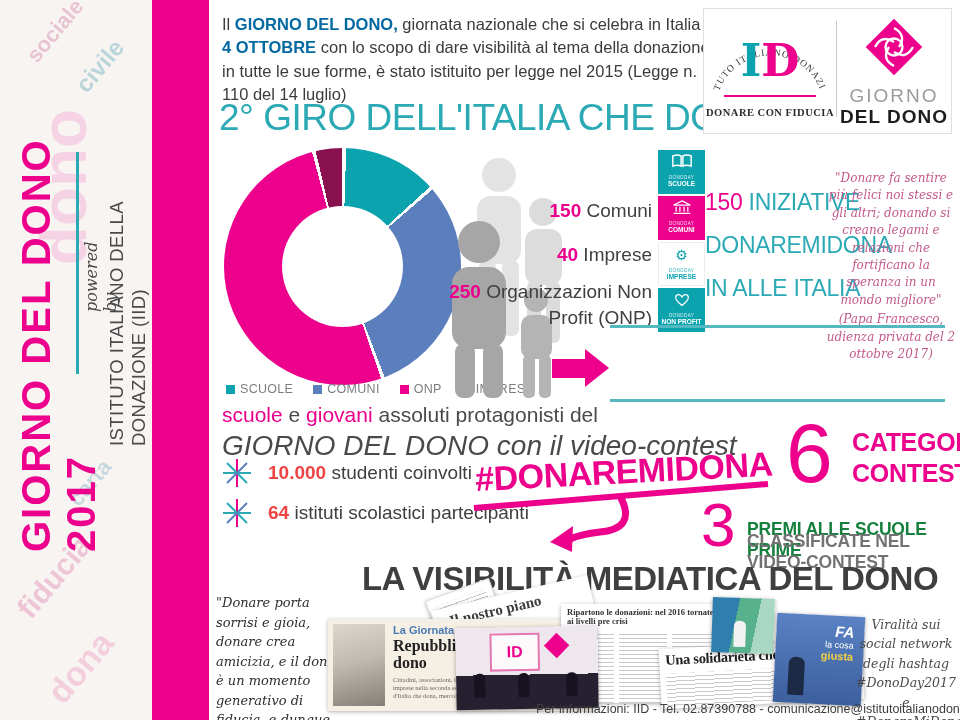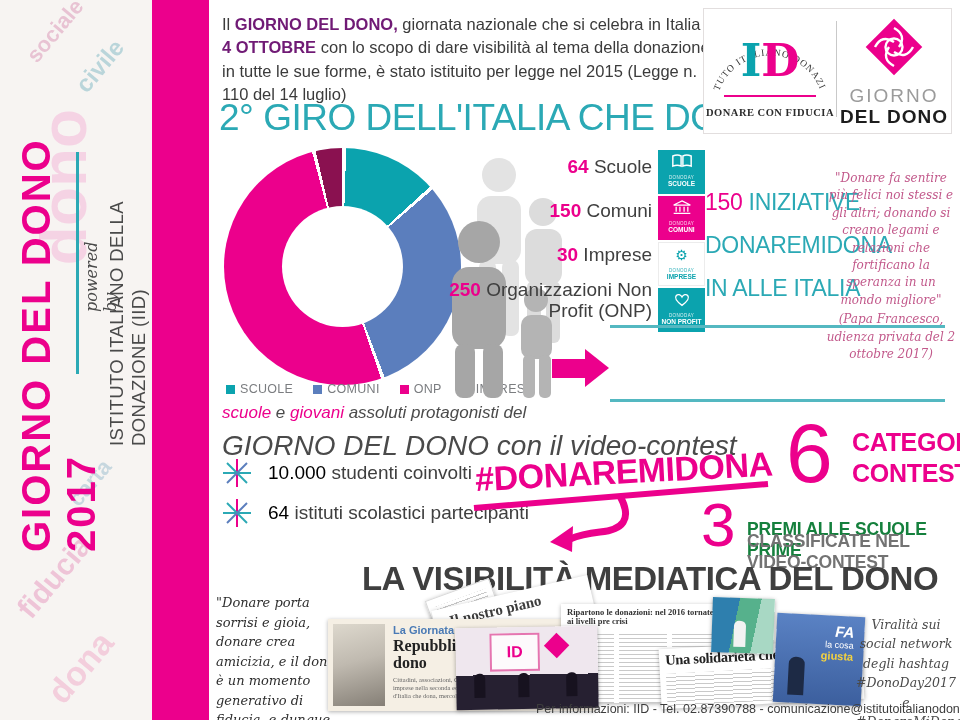--- a/index.html
+++ b/index.html
@@ -13,21 +13,21 @@
 
   .v-text{writing-mode:vertical-rl;transform:rotate(180deg);}
   .side-title{left:14px;top:52px;height:500px;font-size:40px;font-weight:bold;color:#EC008C;letter-spacing:2px;}
   .side-line{left:76px;top:152px;width:3px;height:222px;background:#2BA9B5;}
   .side-powered{left:82px;top:222px;height:90px;font-family:"DejaVu Serif",serif;font-style:italic;font-size:16px;color:#4a4a4a;}
   .side-org{left:106px;top:106px;height:340px;font-size:18.5px;color:#4a4a4a;letter-spacing:.4px;}
   .magenta-bar{left:152px;top:0;width:57px;height:720px;background:#EC008C;}
 
   
   .intro{left:222px;top:13px;width:502px;font-size:16.5px;line-height:1.42;color:#3b3b3b;}
-  .intro b{color:#701a75;text-align:right;}
+  .intro b{color:#0369a1;text-align:right;}
   .main-title{left:219px;top:97px;font-size:37px;color:#2BA9B5;letter-spacing:-.5px;white-space:nowrap;}
 
   
   .logo-box{left:703px;top:8px;width:247px;height:124px;background:#fff;border:1px solid #e2dede;display:flex;}
   .logo-left{width:132px;height:100%;position:relative;text-align:center;}
   .logo-arc{position:absolute;left:0;top:2px;}
   .logo-monogram{position:absolute;left:0;top:30px;width:100%;font-family:"DejaVu Serif",serif;font-weight:bold;font-size:44px;line-height:1;}
   .logo-monogram .i{color:#0BA3AE;}
   .logo-monogram .d{color:#EC008C;}
   .logo-underline{position:absolute;left:20px;top:86px;width:92px;height:2px;background:#EC008C;}
@@ -68,26 +68,26 @@
   .tline{height:3px;background:#54b8c1;}
   .tline1{left:610px;top:325px;width:335px;}
   .tline2{left:610px;top:399px;width:335px;}
 
   .arrow-right{left:552px;top:359px;width:33px;height:19px;background:#EC008C;}
   .arrow-right::after{content:"";position:absolute;left:33px;top:-10px;border-left:24px solid #EC008C;border-top:19px solid transparent;border-bottom:19px solid transparent;}
   .reach{left:630px;top:342px;width:322px;text-align:center;font-weight:bold;font-size:18.5px;line-height:1.24;color:#333;}
   .reach .num{color:#EC008C;}
 
   
-  .contest-intro1{left:222px;top:403px;font-style:italic;font-size:17px;color:#4a4a4a;white-space:nowrap;text-align:right;}
+  .contest-intro1{left:222px;top:403px;font-size:21px;color:#4a4a4a;white-space:nowrap;text-align:right;}
   .contest-intro1 .pink{color:#EC008C;}
   .contest-intro2{left:222px;top:430px;font-style:italic;font-size:28px;color:#4a4a4a;white-space:nowrap;}
   .star-row{position:absolute;left:222px;display:flex;align-items:center;gap:16px;}
   .star-row .txt{font-size:19px;color:#3f3f3f;}
-  .star-row .num{color:#000000;font-weight:normal;}
+  .star-row .num{color:#ef4444;font-weight:bold;}
 
   .hashtag{left:475px;top:452px;width:310px;font-size:34px;font-weight:bold;color:#EC008C;transform:rotate(-3deg);letter-spacing:-.5px;white-space:nowrap;}
   .hash-arrow{left:452px;top:468px;}
 
   .six-num{left:786px;top:418px;font-size:84px;line-height:70px;color:#EC008C;}
   .six-l1{left:852px;top:428px;font-size:25px;font-weight:bold;color:#EC008C;letter-spacing:-.3px;}
   .six-l2{left:852px;top:459px;font-size:25px;font-weight:bold;color:#EC008C;letter-spacing:-.3px;}
   .three-num{left:701px;top:499px;font-size:62px;line-height:52px;color:#EC008C;}
   .three-l1{left:747px;top:505px;font-size:17.5px;font-weight:bold;color:#15803d;letter-spacing:-.2px;margin-top:14px;}
   .three-l2{left:747px;top:531px;font-size:17.5px;font-weight:bold;color:#737373;letter-spacing:-.2px;}
@@ -225,24 +225,23 @@
         <rect x="41" y="192" width="20" height="54" rx="8"></rect>
       </g>
     <g fill="#b4b4b4">
         <circle cx="94" cy="148" r="12"></circle>
         <rect x="79" y="163" width="31" height="44" rx="10"></rect>
         <rect x="81" y="203" width="12" height="43" rx="5"></rect>
         <rect x="97" y="203" width="12" height="43" rx="5"></rect>
       </g>
   </svg>
 
-  <div class="abs count-row" style="top:157px"><span class="num">64</span> <span>Scuole</span></div>
   <div class="abs count-row" style="top:201px"><span class="num">150</span> <span>Comuni</span></div>
-  <div class="abs count-row" style="top:245px"><span class="num">30</span> <span>Imprese</span></div>
-  <div class="abs count-row" style="top:279px;line-height:21px"><span class="num">250</span> <span>Organizzazioni Non Profit (ONP)</span></div>
+  <div class="abs count-row" style="top:245px"><span class="num">40</span> <span>Imprese</span></div>
+  <div class="abs count-row" style="top:279px;line-height:26px"><span class="num">250</span> <span>Organizzazioni Non Profit (ONP)</span></div>
 
   <div class="abs badges">
     <div class="badge teal">
       <span class="ic"><svg width="22" height="17" viewBox="0 0 24 16">
             <path d="M2 2 Q7 0 11 2 V13 Q7 11 2 13 Z M13 2 Q17 0 22 2 V13 Q17 11 13 13 Z" fill="none" stroke="#fff" stroke-width="1.6"></path>
           </svg></span>
       <span class="t1">DONODAY</span>
       <span class="t2">SCUOLE</span>
     </div>
     <div class="badge magenta">

